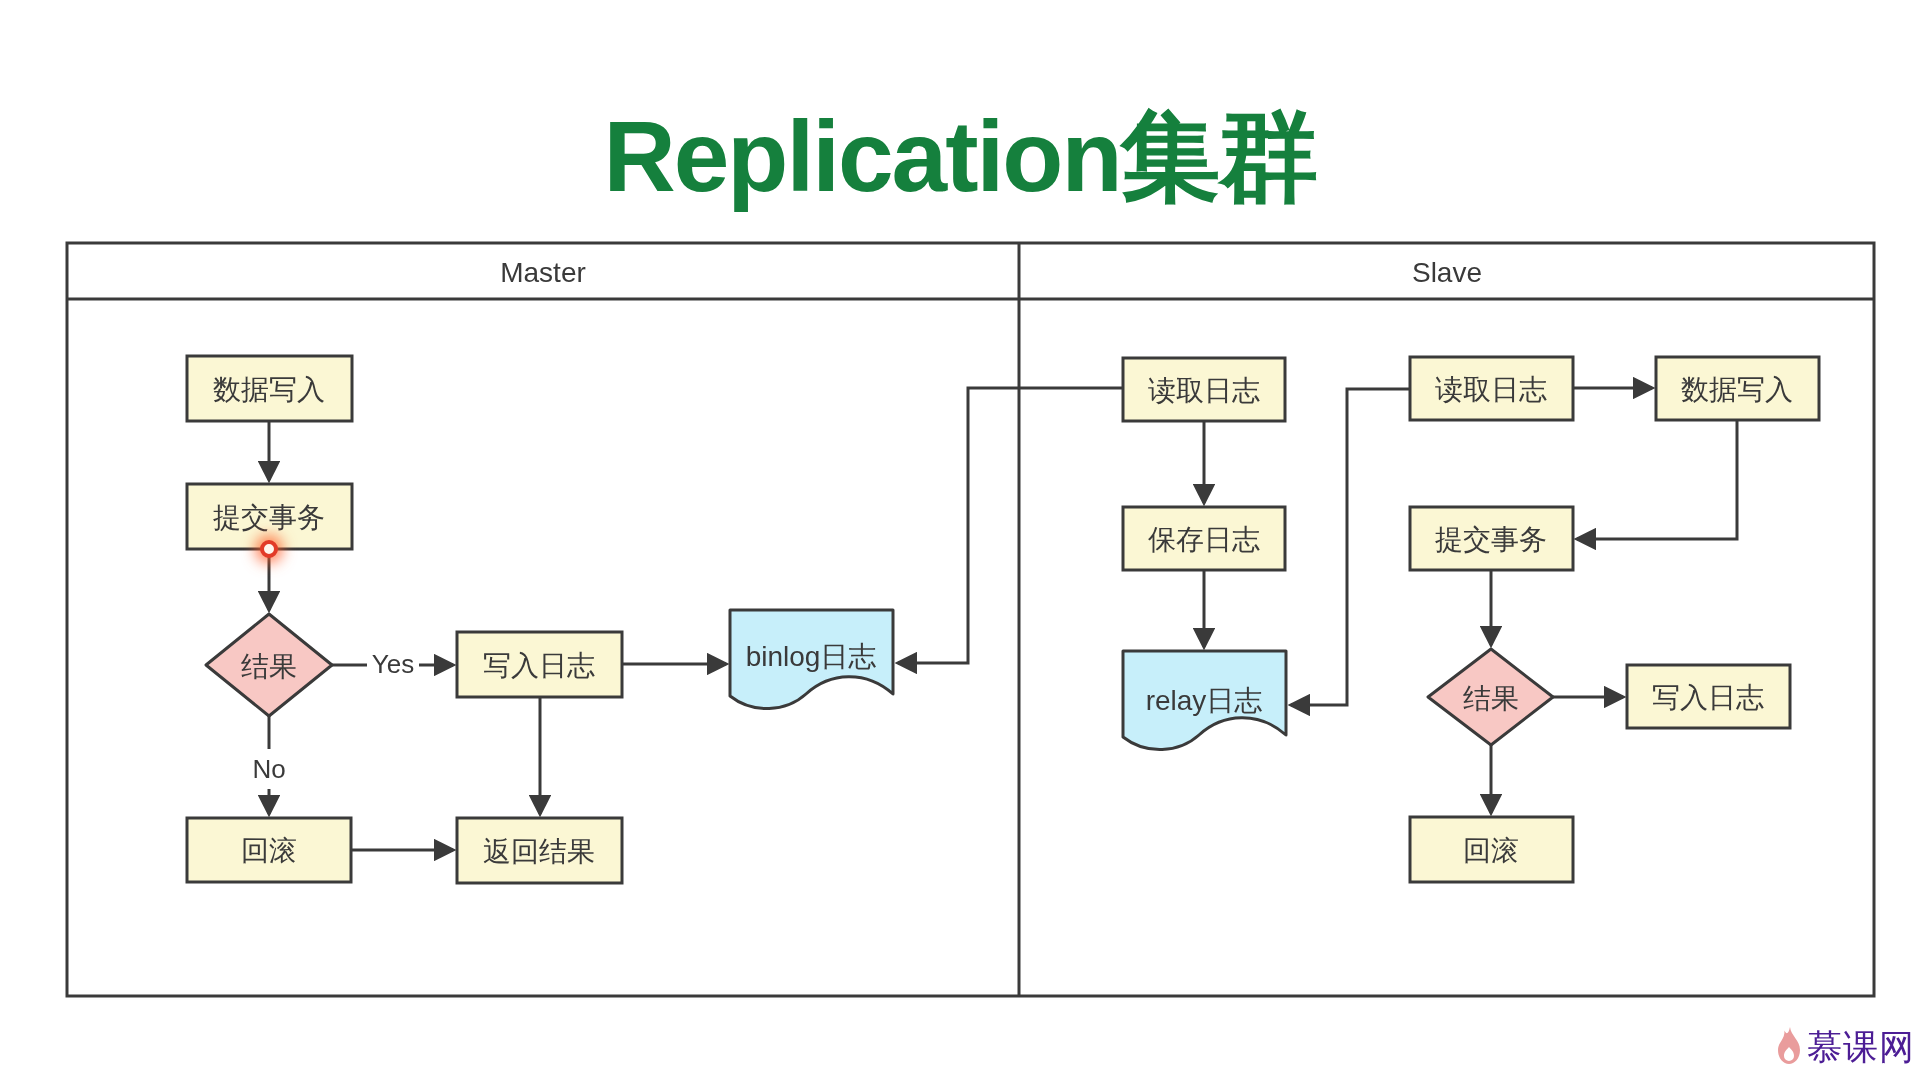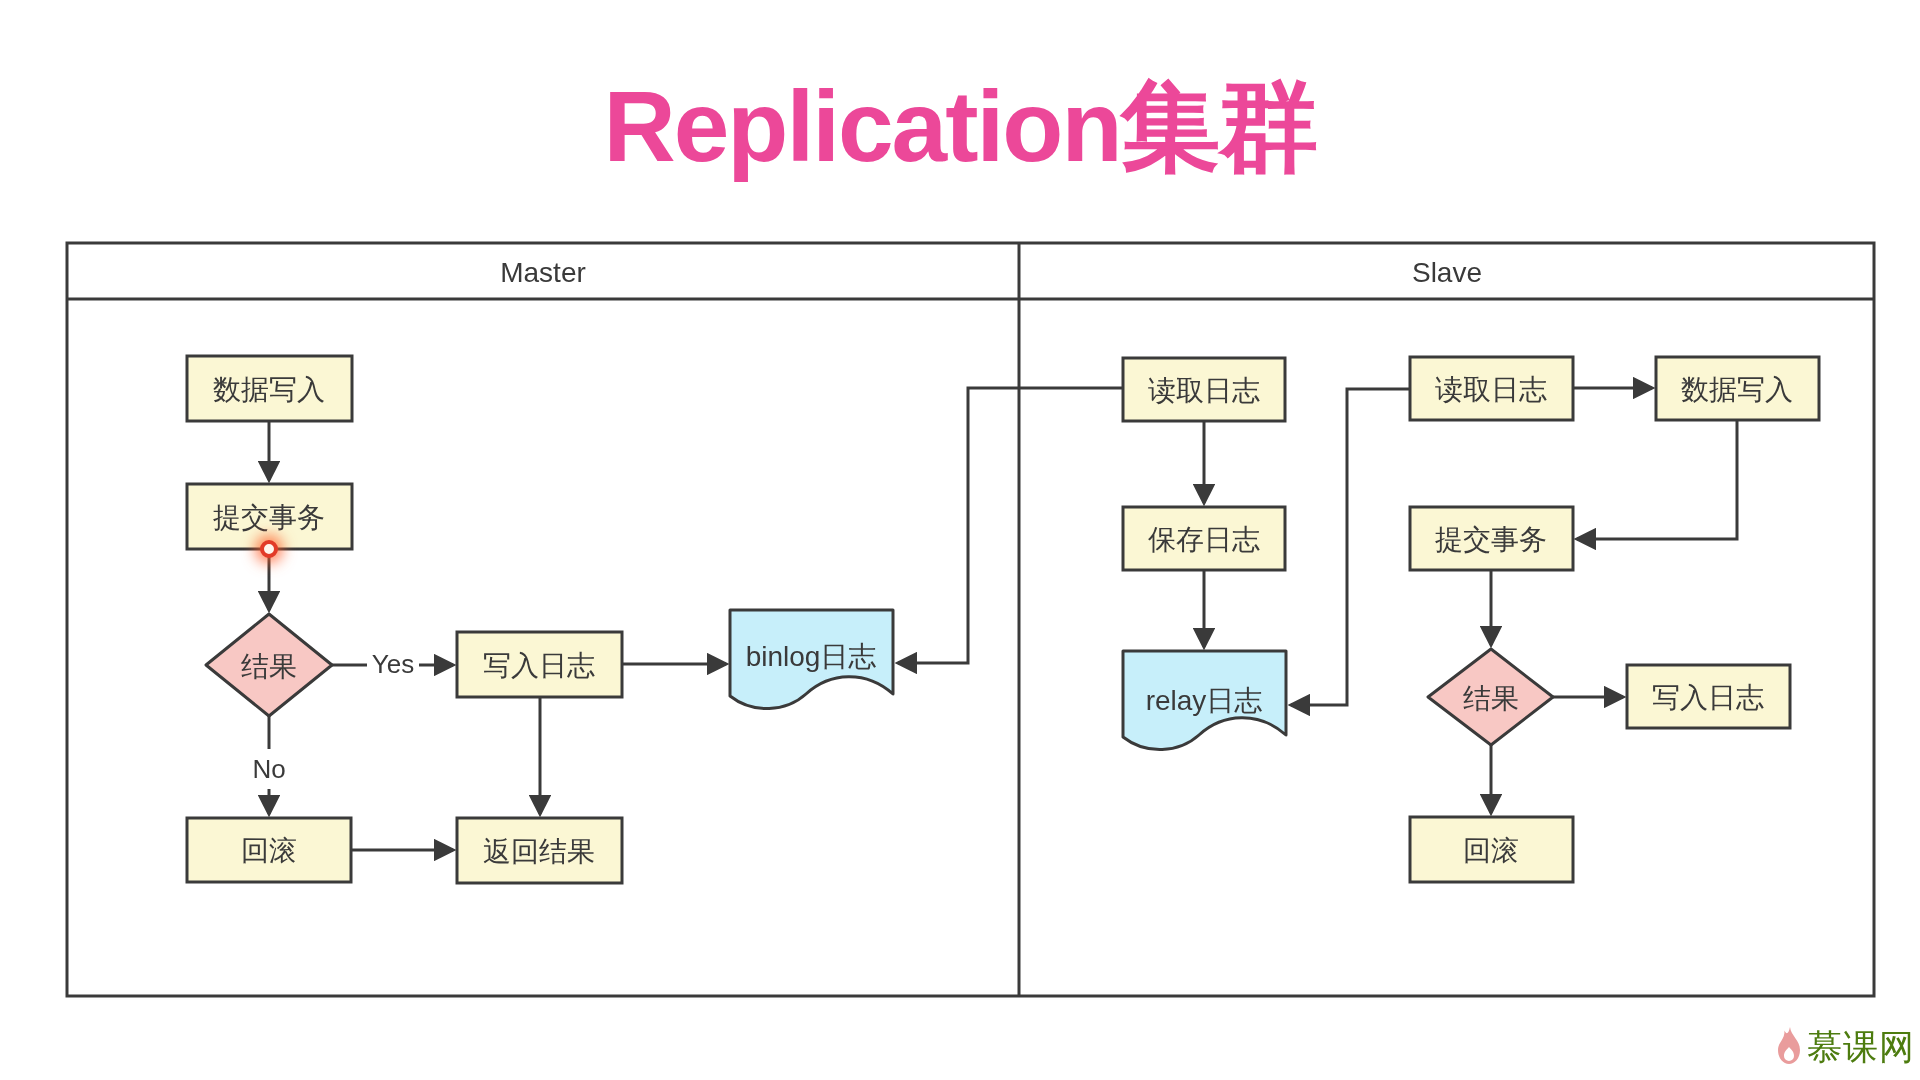--- a/index.html
+++ b/index.html
@@ -6,29 +6,29 @@
   .canvas {
     position: relative;
     width: 1920px;
     height: 1080px;
     overflow: hidden;
     background: #ffffff;
     font-family: "Liberation Sans", sans-serif;
   }
   .title {
     position: absolute;
-    top: 46px;
+    top: 76px;
     left: 0;
     width: 100%;
     text-align: center;
     font-size: 100px;
     line-height: 160px;
     font-weight: bold;
     letter-spacing: -2px;
-    color: #ec4899;
+    color: #15803d;
   }
   svg.diagram { position: absolute; left: 0; top: 0; }
   .frame { fill: none; stroke: #3A3A3A; stroke-width: 3; }
   .ln    { stroke: #3A3A3A; stroke-width: 3; }
   .edge  { fill: none; stroke: #3A3A3A; stroke-width: 3; }
   .node-rect { fill: #FBF7D4; stroke: #3A3A3A; stroke-width: 3; }
   .decision  { fill: #F8C8C4; stroke: #3A3A3A; stroke-width: 3; stroke-linejoin: round; }
   .doc       { fill: #C7EFFA; stroke: #3A3A3A; stroke-width: 3; stroke-linejoin: round; }
   .arrowhead { fill: #3A3A3A; }
   text {
@@ -55,21 +55,21 @@
     left: 1774px;
     top: 1024px;
     display: flex;
     align-items: center;
     gap: 3px;
     color: #E99C9C;
   }
   .logo-text {
     font-size: 35px;
     letter-spacing: 1px;
-    color: #4d7c0f;
+    color: #4c1d95;
   }
 </style>
 </head>
 <body>
 
 <div class="canvas">
 
   <div class="title">Replication集群</div>
 
   <svg class="diagram" width="1920" height="1080" viewBox="0 0 1920 1080">

